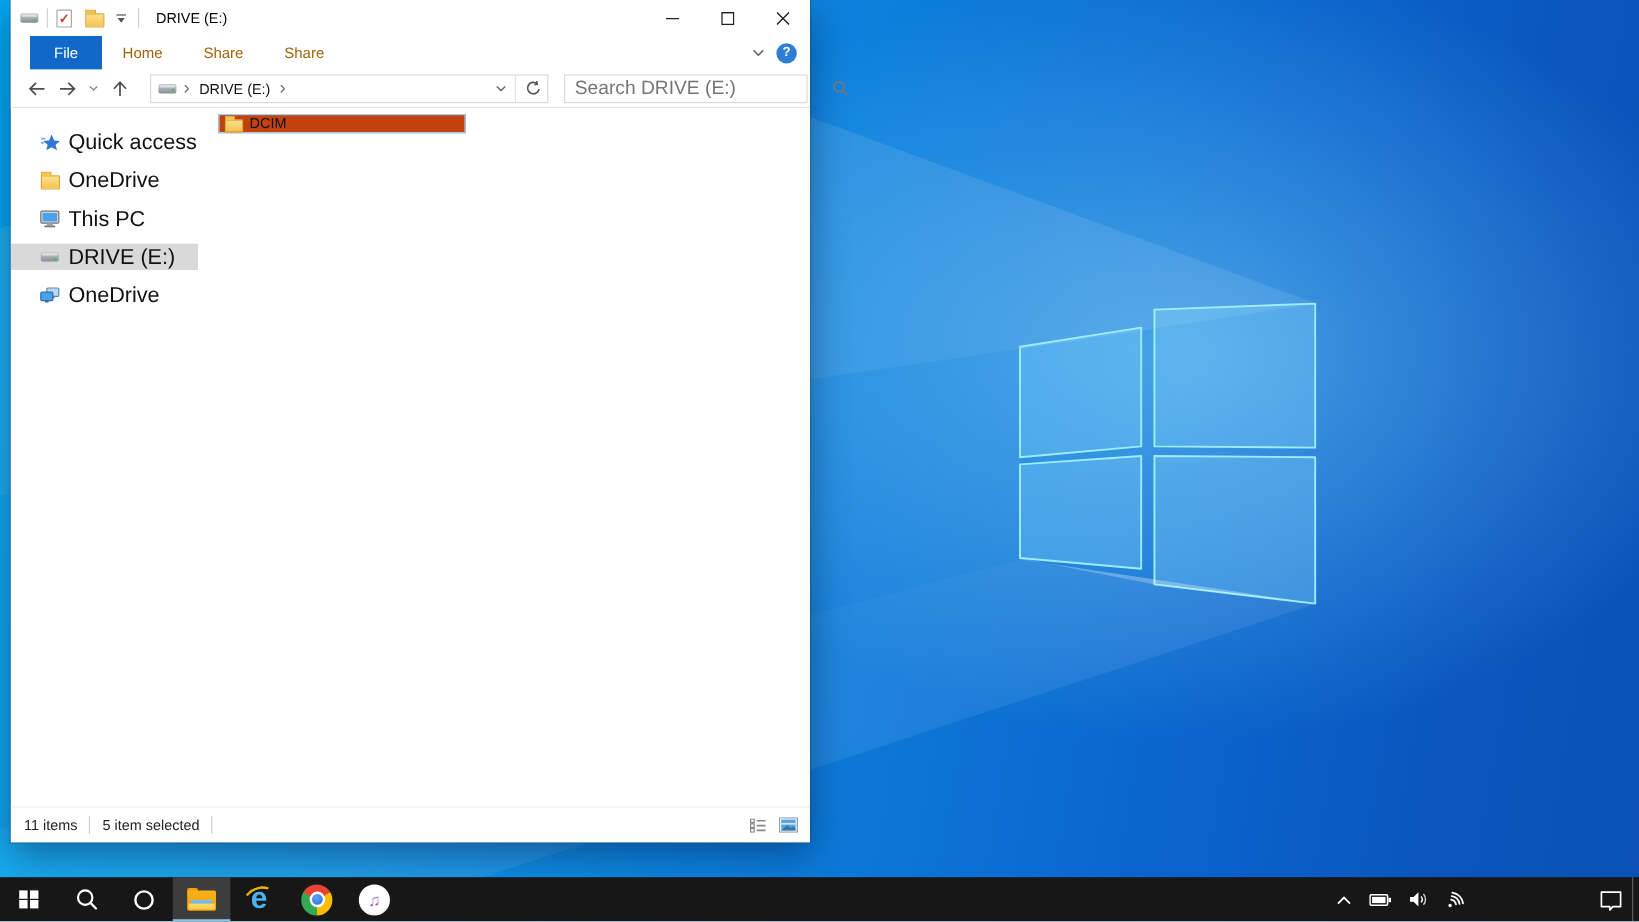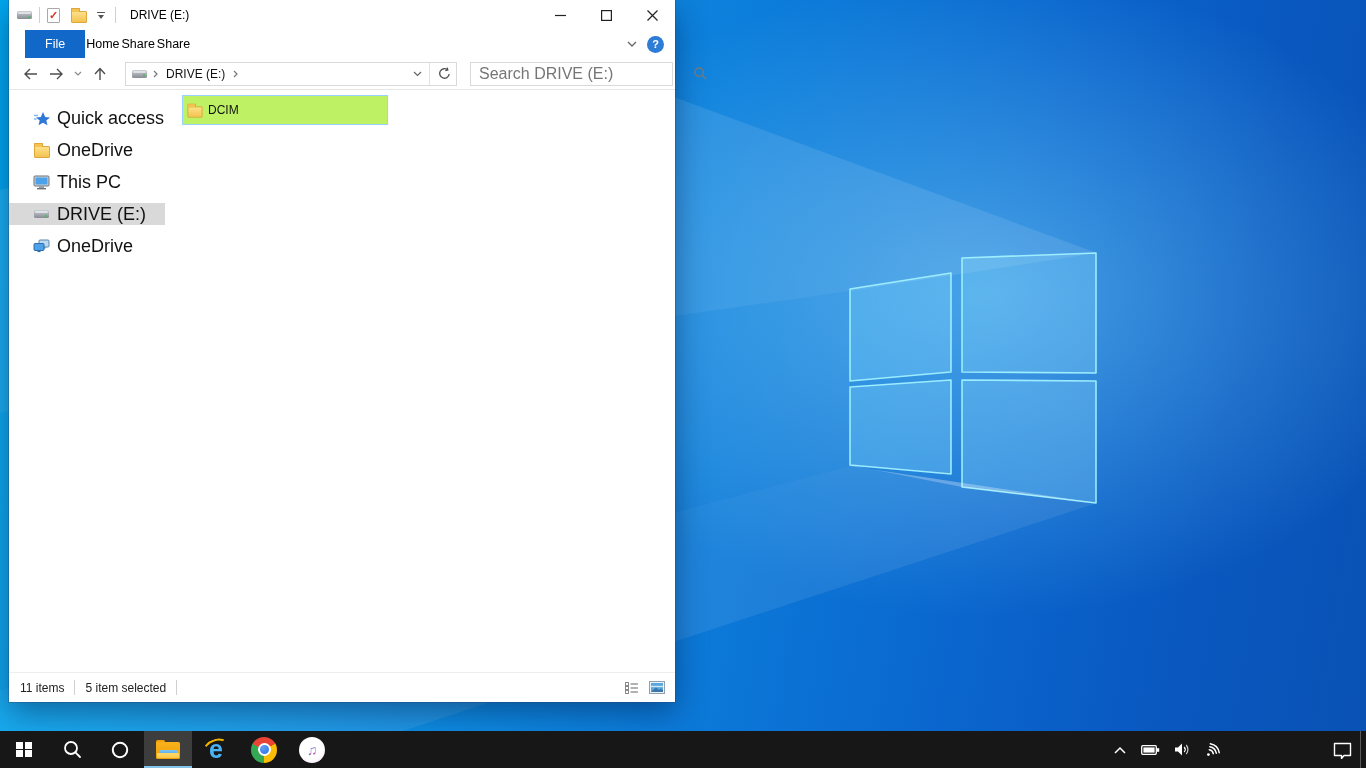--- a/index.html
+++ b/index.html
@@ -29,21 +29,21 @@
   .folder::before { content:""; position:absolute; top:-4px; left:-1px; width:7px; height:3px; background:#f4c351; border:1px solid #dda73c; border-bottom:none; border-radius:1px 1px 0 0; }
   .qat-drop { display:flex; flex-direction:column; align-items:center; margin-left:7px; padding:3px; }
   .qat-drop .bar { width:8px; height:1px; background:#555; margin-bottom:2px; }
   .qat-drop .tri { width:0; height:0; border-left:3.5px solid transparent; border-right:3.5px solid transparent; border-top:4px solid #555; }
   .win-title { margin-left:7px; font-size:12px; color:#000; }
   .caption-btns { margin-left:auto; display:flex; height:30px; }
   .cap-btn { width:46px; height:30px; display:flex; align-items:center; justify-content:center; }
 
   
   .ribbon-tabs { height:28px; display:flex; align-items:stretch; background:#fff; flex:0 0 auto; }
-  .tab { padding:0 1px; display:flex; align-items:center; font-size:12.5px; color:#000000; }
+  .tab { padding:0 17px; display:flex; align-items:center; font-size:12.5px; color:#a16207; }
   .tab-file { background:#1168c9; color:#fff; margin-left:16px; padding:0 20px; }
   .ribbon-right { margin-left:auto; display:flex; align-items:center; gap:10px; padding-right:11px; }
   .help-btn { width:17px; height:17px; border-radius:50%; background:#2d7cd6; color:#fff; font-size:11px; font-weight:bold; display:flex; align-items:center; justify-content:center; }
 
   
   .navbar { height:32px; display:flex; align-items:center; border-bottom:1px solid #e6e6e6; background:#fff; flex:0 0 auto; padding-left:8px; }
   .nav-btn { width:26px; height:26px; display:flex; align-items:center; justify-content:center; }
   .addr-box { width:332px; height:24px; border:1px solid #d9d9d9; display:flex; align-items:center; margin-left:12px; padding-left:6px; }
   .crumb-chev { margin:0 6px; display:flex; align-items:center; }
   .crumb { font-size:12px; color:#111; padding:2px 2px; }
@@ -54,21 +54,21 @@
   .search-box input::placeholder { color:#767676; }
   .search-mag { padding-right:8px; display:flex; align-items:center; }
 
   
   .body { flex:1; display:flex; position:relative; overflow:hidden; }
   .sidebar { width:156px; padding-top:17px; flex:0 0 auto; }
   .side-item { height:22px; display:flex; align-items:center; margin-bottom:10px; padding-left:24px; font-size:18px; color:#111; }
   .side-item .ic { width:17px; height:17px; display:flex; align-items:center; justify-content:center; margin-right:7px; flex:0 0 auto; }
   .side-item.selected { background:#d9d9d9; }
   .content { flex:1; position:relative; }
-  .file-tile { position:absolute; left:17px; top:5px; width:206px; height:30px; background:#bef264; border:1px solid #99d1ff; display:flex; align-items:center; padding-left:4px; }
+  .file-tile { position:absolute; left:17px; top:5px; width:206px; height:16px; background:#c2410c; border:1px solid #99d1ff; display:flex; align-items:center; padding-left:4px; }
   .file-tile .folder { transform:scale(.95); }
   .file-tile .fname { margin-left:5px; font-size:12px; color:#111; }
 
   
   .statusbar { height:30px; border-top:1px solid #eee; display:flex; align-items:center; padding:0 8px 0 11px; flex:0 0 auto; }
   .status-sep { width:1px; height:15px; background:#d0d0d0; margin:0 10px; }
   .status-text { font-size:12px; color:#222;text-align:right; }
   .status-views { margin-left:auto; display:flex; gap:4px; }
   .view-btn { width:21px; height:19px; display:flex; align-items:center; justify-content:center; }
 

